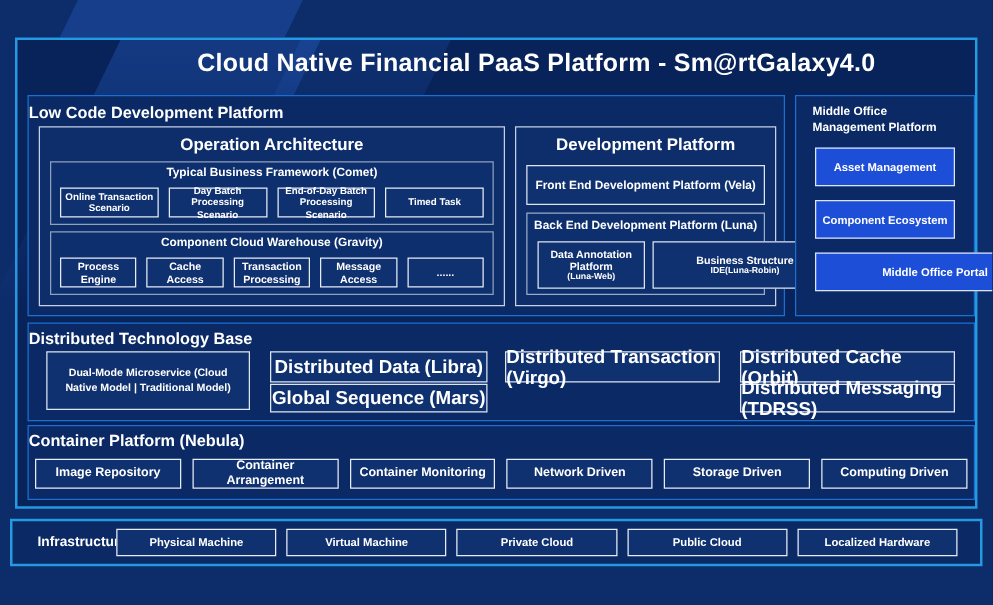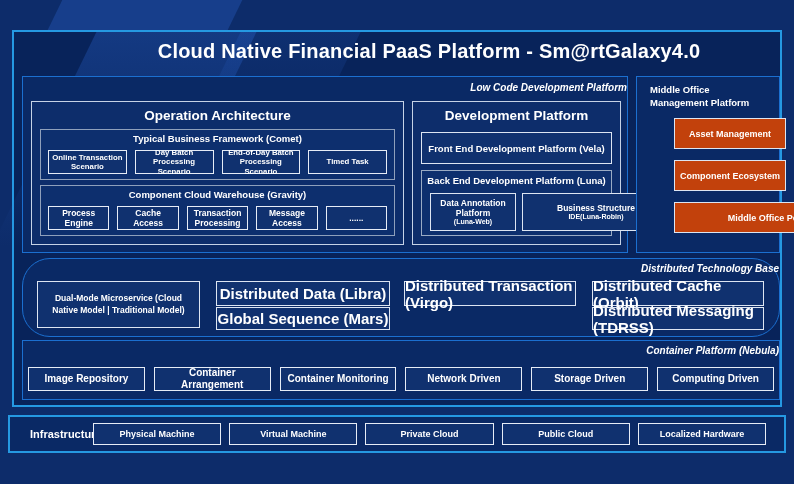--- a/index.html
+++ b/index.html
@@ -17,25 +17,25 @@
     background:linear-gradient(to bottom,rgba(45,105,215,0.32),rgba(45,105,215,0));}
   #panel-streak2{left:190px;top:0;width:120px;height:150px;transform:skewX(-26deg);
     background:linear-gradient(to bottom,rgba(45,105,215,0.18),rgba(45,105,215,0));}
 
   .abs{position:absolute;}
   #main-panel{left:12px;top:30px;width:766px;height:373px;
     border:2px solid #2599e2;background:#08235a;}
   #main-title{left:0;top:8px;width:100%;text-align:center;font-size:20px;letter-spacing:.2px;padding-left:32px;}
 
   .section{border:1px solid #1b6fd0;background:#0a2965;}
-  .section-title{position:absolute;left:0;top:5px;width:100%;text-align:right;font-size:10px;font-style:italic;}
+  .section-title{position:absolute;left:0;top:5px;width:100%;text-align:left;font-size:13px;}
 
   #lowcode{left:8px;top:44px;width:604px;height:175px;}
   #middle-office{left:622px;top:44px;width:142px;height:175px;}
-  #dtb{left:8px;top:226px;width:756px;height:77px;border-radius:28px;}
+  #dtb{left:8px;top:226px;width:756px;height:77px;}
   #cp{left:8px;top:308px;width:756px;height:58px;}
 
   .big-box{position:absolute;border:1px solid #c5d2e6;background:#0d2d6b;}
   #oa{left:8px;top:24px;width:371px;height:142px;}
   #dp{left:389px;top:24px;width:207px;height:142px;}
   .big-title{position:absolute;left:0;top:6px;width:100%;text-align:center;font-size:13.5px;}
 
   .gray-box{position:absolute;border:1px solid #8fa0bb;background:#0d2f6e;}
   #tbf{left:8px;top:27px;width:353px;height:49px;}
   #ccw{left:8px;top:83px;width:353px;height:49px;}
@@ -52,21 +52,21 @@
   .bedp-title{position:absolute;left:0;top:4px;width:100%;text-align:center;font-size:9.5px;}
   .bedp-leaf{position:absolute;top:22px;height:36px;border:1px solid #dde5f2;background:#10316f;
     display:flex;flex-direction:column;align-items:center;justify-content:center;text-align:center;}
   .bedp-leaf .t{font-size:8.5px;line-height:1.2;}
   .bedp-leaf .s{font-size:7px;line-height:1.2;}
   #dap{left:8px;width:84px;}
   #bsi{left:100px;width:82px;padding-left:32px;}
 
   #mo-title{position:absolute;left:13px;top:7px;width:118px;text-align:left;font-size:9.5px;line-height:1.35;}
   .mo-item{position:absolute;left:15px;width:110px;height:29px;border:1px solid #dde5f2;
-    background:#c2410c;display:flex;align-items:center;justify-content:center;font-size:9px;text-align:center;margin-left:22px;}
+    background:#1d4ed8;display:flex;align-items:center;justify-content:center;font-size:9px;text-align:center;}
 
   #dual{position:absolute;left:14px;top:22px;width:163px;height:47px;border:1px solid #dde5f2;
     background:#10316f;display:flex;align-items:center;justify-content:center;text-align:center;
     font-size:8.5px;line-height:1.35;padding:0 10px;box-sizing:border-box;}
   .dtb-cell{position:absolute;height:23px;border:1px solid #dde5f2;background:#10316f;
     display:flex;align-items:center;justify-content:center;font-size:15px;}
 
   #cp-row{position:absolute;left:5px;right:5px;top:26px;height:24px;display:flex;gap:9px;}
   #cp-row .leaf{font-size:10px;}
 

